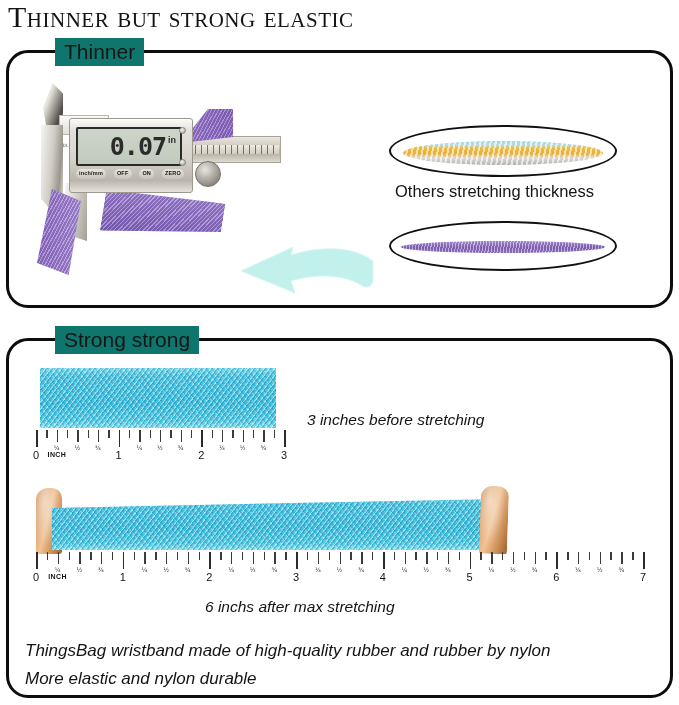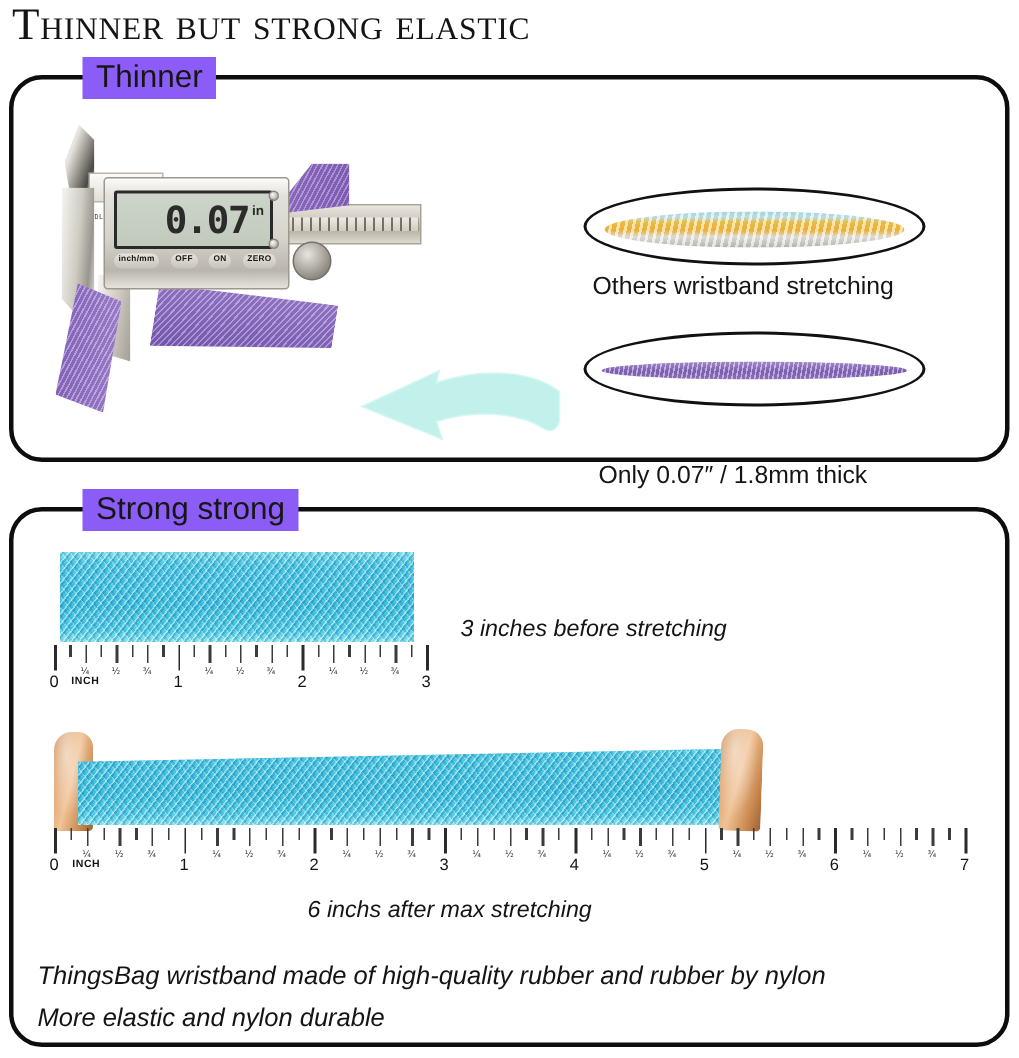--- a/index.html
+++ b/index.html
@@ -25,21 +25,21 @@
   .panel{
     position:absolute;
     border:3px solid #0d0d0d;
     border-radius:22px;
     box-sizing:border-box;
     background:#fff;
   }
   .panel-legend{
     position:absolute;
     top:-15px;left:46px;
-    background:#8b5cf6;
+    background:#0f766e;
     padding:0 9px;
     font-size:21px;
     line-height:28px;
     color:#161616;
     white-space:nowrap;
     z-index:5;
   }
   #panel-thinner{left:6px;top:50px;width:667px;height:258px;}
   #panel-strong{left:6px;top:338px;width:667px;height:360px;}
 
@@ -266,26 +266,25 @@
     <div class="cal-knob"></div>
   </div>
 
   <svg class="arrow-left" viewBox="0 0 170 66">
     <path d="M168 16 C150 2 118 0 86 10 L88 2 L36 26 L90 48 L86 36 C112 28 140 30 156 40 C162 44 166 42 168 36 Z" fill="#c2f1ec" stroke="#d6f7f3" stroke-width="1"></path>
   </svg>
 
   <div class="ellipse" id="ellipse-others">
     <div class="band-others"></div>
   </div>
-  <div class="cap-text" id="cap-others">Others wristband stretching</div>
+  <div class="cap-text" id="cap-others">Others stretching thickness</div>
 
   <div class="ellipse" id="ellipse-ours">
     <div class="band-ours"></div>
   </div>
-  <div class="cap-text" id="cap-ours2">Only 0.07″ / 1.8mm thick</div>
 </div>
 
 <div class="panel" id="panel-strong">
   <div class="panel-legend">Strong strong</div>
 </div>
 
 <div class="weave" id="band-short"></div>
 <div class="ruler" id="ruler-short">
     <div class="tick t-inch" style="left: 0px;"></div>
     <div class="num" style="left: 0px;">0</div>

